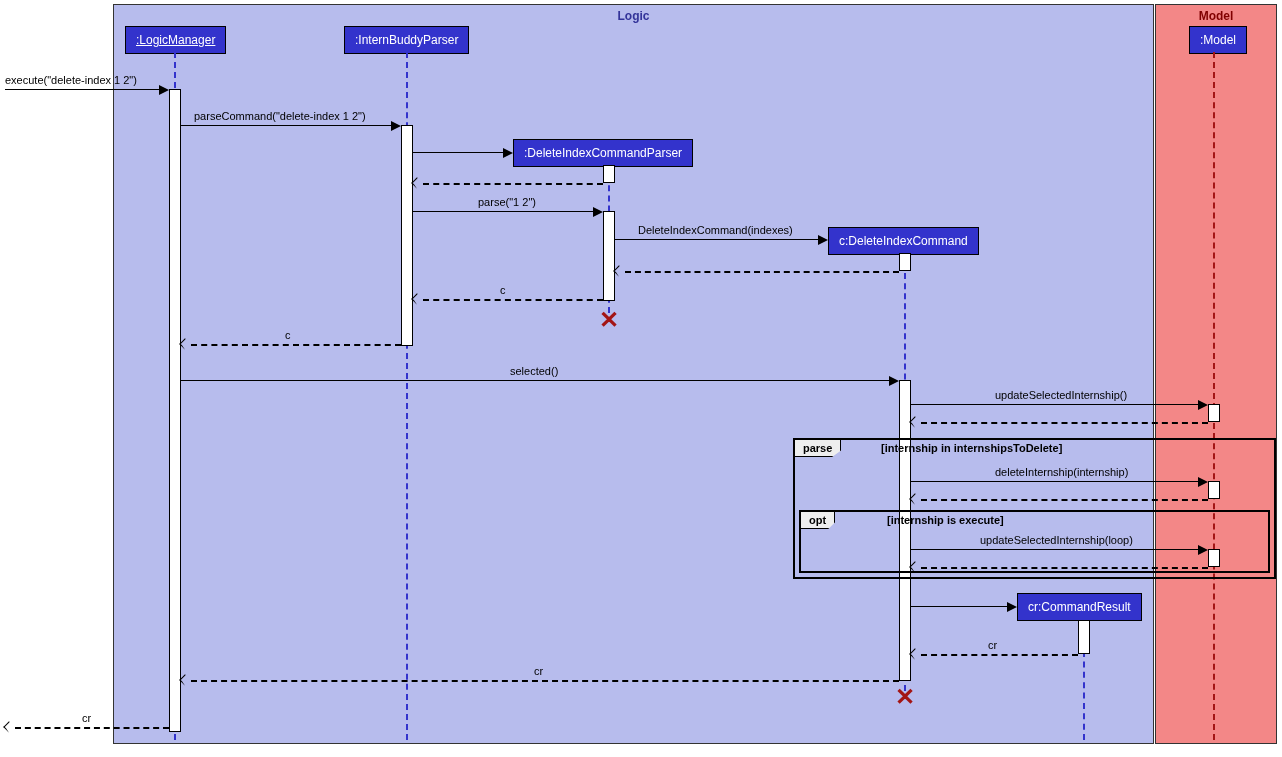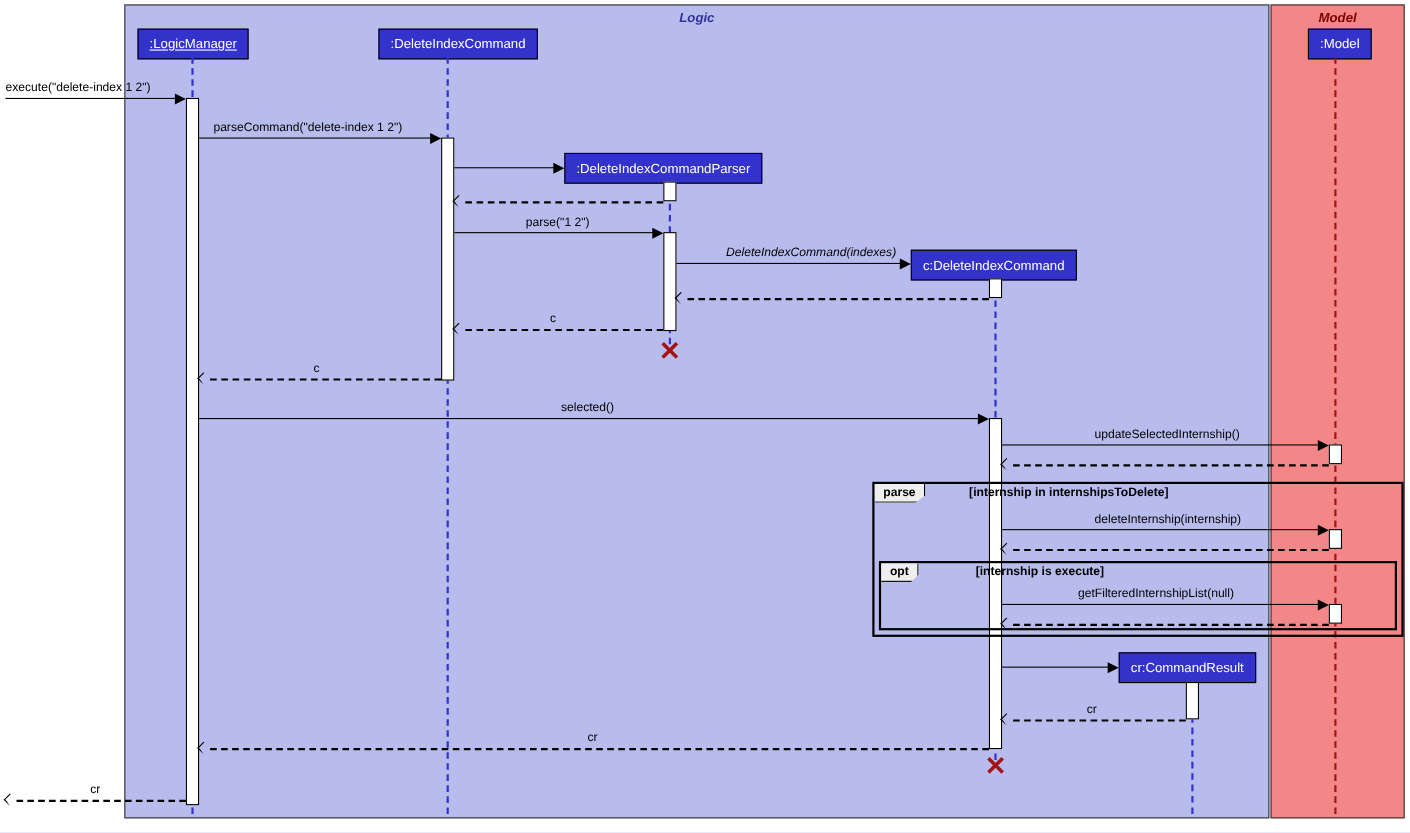--- a/index.html
+++ b/index.html
@@ -1,18 +1,18 @@
 <!DOCTYPE html>
 <html><head>
 <meta charset="utf-8">
 <style>
   * { box-sizing: border-box; margin: 0; padding: 0; }
   body { font-family: Arial, sans-serif; font-size: 12px; background: #fff; position: relative; width: 1282px; height: 757px; }
   
-  .region { position: absolute; font-style: italic; }
+  .region { position: absolute; }
   .region.logic { left: 113px; top: 4px; width: 1041px; height: 740px; background: #b7bced; border: 1px solid #333; }
   .region.model { left: 1155px; top: 4px; width: 122px; height: 740px; background: #f38787; border: 1px solid #333; }
   .region-title { position: absolute; top: 4px; left: 50%; transform: translateX(-50%); font-weight: bold; }
   .region.logic .region-title { color: #333399; }
   .region.model .region-title { color: #800000; }
   
   .participant { position: absolute; background: #3333cc; color: #fff; border: 1px solid #000; padding: 6px 10px; font-size: 12px; text-align: center; white-space: nowrap; }
   
   .lifeline { position: absolute; border-left: 2px dashed #3333cc; }
   .lifeline.red { border-left-color: #a31515; }
@@ -37,21 +37,21 @@
 <body>
 
 <div class="region logic">
   <span class="region-title">Logic</span>
 </div>
 <div class="region model">
   <span class="region-title">Model</span>
 </div>
 
 <div class="participant" style="left:125px; top:26px;text-decoration:underline;">:LogicManager</div>
-<div class="participant" style="left:344px; top:26px;">:DeleteIndexCommand</div>
+<div class="participant" style="left:344px; top:26px;">:InternBuddyParser</div>
 <div class="participant" style="left:513px; top:139px;">:DeleteIndexCommandParser</div>
 <div class="participant" style="left:828px; top:227px;">c:DeleteIndexCommand</div>
 <div class="participant" style="left:1189px; top:26px;">:Model</div>
 <div class="participant" style="left:1017px; top:593px;">cr:CommandResult</div>
 
 <div class="lifeline" style="left:174px; top:52px; height:688px;"></div>
 <div class="lifeline" style="left:406px; top:52px; height:688px;"></div>
 <div class="lifeline" style="left:608px; top:165px; height:148px;"></div>
 <div class="lifeline" style="left:904px; top:253px; height:438px;"></div>
 <div class="lifeline red" style="left:1213px; top:52px; height:688px;"></div>
@@ -96,21 +96,21 @@
 <div class="arrow" style="left:413px; top:211px; width:190px;">
   <div class="arrow-line" style="left:0; width:182px;"></div>
   <div class="arrow-head-right" style="left:180px;"></div>
 </div>
 <span class="msg-label" style="left:478px; top:196px;">parse("1 2")</span>
 
 <div class="arrow" style="left:615px; top:239px; width:213px;">
   <div class="arrow-line" style="left:0; width:205px;"></div>
   <div class="arrow-head-right" style="left:203px;"></div>
 </div>
-<span class="msg-label" style="left:660px; top:224px;font-style:italic;">DeleteIndexCommand(indexes)</span>
+<span class="msg-label" style="left:638px; top:224px;">DeleteIndexCommand(indexes)</span>
 
 <div class="arrow" style="left:615px; top:271px; width:284px;">
   <div class="arrow-line dashed" style="left:10px; width:274px;"></div>
   <div class="arrow-head-left open" style="left:0;"></div>
 </div>
 
 <div class="arrow" style="left:413px; top:299px; width:190px;">
   <div class="arrow-line dashed" style="left:10px; width:180px;"></div>
   <div class="arrow-head-left open" style="left:0;"></div>
 </div>
@@ -157,21 +157,21 @@
 
 <div class="fragment" style="left:799px; top:510px; width:471px; height:63px;">
   <div class="frag-label-box">opt</div>
   <span class="frag-guard" style="left:86px;">[internship is execute]</span>
 </div>
 
 <div class="arrow" style="left:911px; top:549px; width:297px;">
   <div class="arrow-line" style="left:0; width:289px;"></div>
   <div class="arrow-head-right" style="left:287px;"></div>
 </div>
-<span class="msg-label" style="left:980px; top:534px;">getFilteredInternshipList(null)</span>
+<span class="msg-label" style="left:980px; top:534px;">updateSelectedInternship(loop)</span>
 
 <div class="arrow" style="left:911px; top:567px; width:297px;">
   <div class="arrow-line dashed" style="left:10px; width:287px;"></div>
   <div class="arrow-head-left open" style="left:0;"></div>
 </div>
 
 <div class="arrow" style="left:911px; top:606px; width:106px;">
   <div class="arrow-line" style="left:0; width:98px;"></div>
   <div class="arrow-head-right" style="left:96px;"></div>
 </div>

